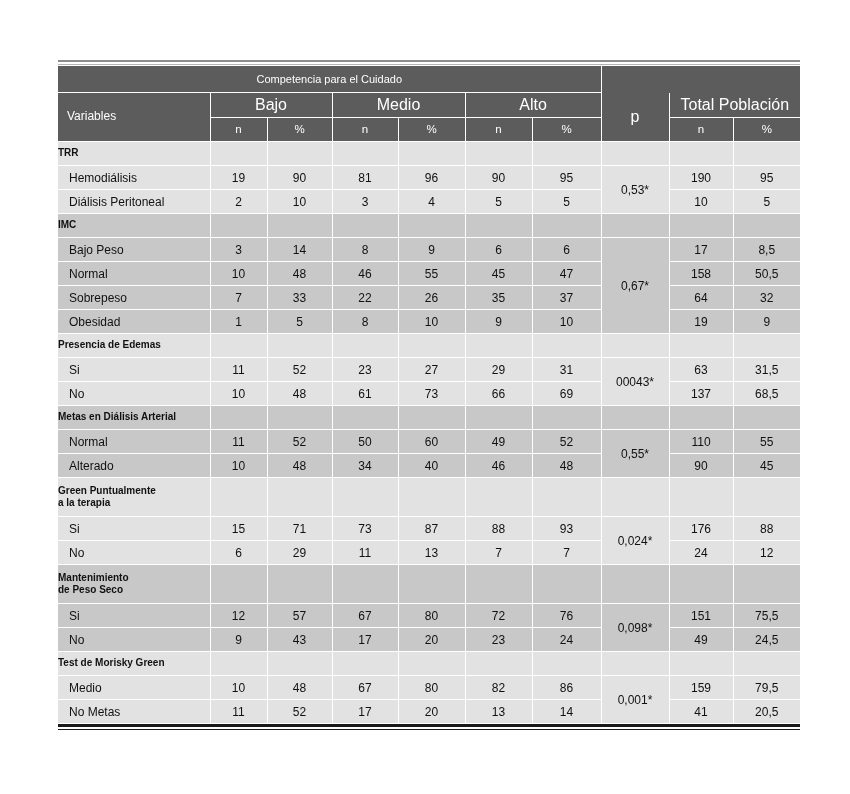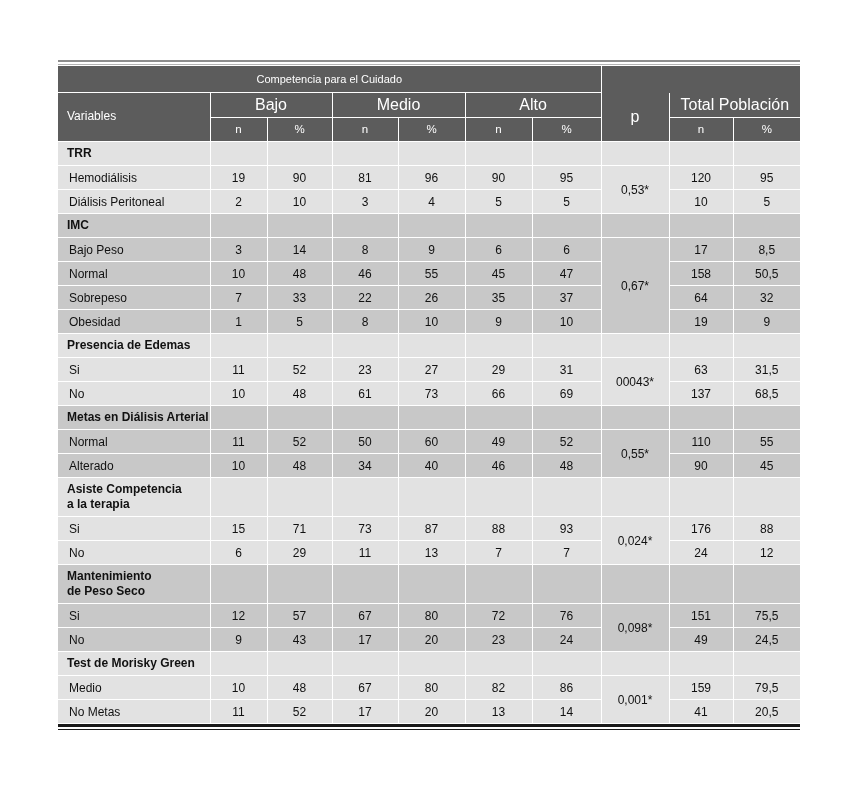--- a/index.html
+++ b/index.html
@@ -102,23 +102,22 @@
     font-size: 12px;
     color: #111111;
   }
   tbody td.label {
     text-align: left;
     padding-left: 11px;
     font-size: 12px;
   }
   tbody td.section {
     text-align: left;
-    padding-left: 9px;
     font-weight: bold;
-    font-size: 12px;
+    font-size: 10px;
     line-height: 1.25;
   }
   tbody td.pcol {
     font-size: 12px;
     border-bottom: 1px solid #ffffff;
   }
   tbody td.blank { }
   tbody td.last { border-right: none; }
 
   .two-line { display: block; }
@@ -186,21 +185,21 @@
         </tr>
         <tr class="band-a">
           <td class="label">Hemodiálisis</td>
           <td>19</td>
           <td>90</td>
           <td>81</td>
           <td>96</td>
           <td>90</td>
           <td>95</td>
           <td class="pcol" rowspan="2">0,53*</td>
-          <td>120</td>
+          <td>190</td>
           <td class="last">95</td>
         </tr>
         <tr class="band-a">
           <td class="label">Diálisis Peritoneal</td>
           <td>2</td>
           <td>10</td>
           <td>3</td>
           <td>4</td>
           <td>5</td>
           <td>5</td>
@@ -329,21 +328,21 @@
           <td>48</td>
           <td>34</td>
           <td>40</td>
           <td>46</td>
           <td>48</td>
           <td>90</td>
           <td class="last">45</td>
         </tr>
         <tr class="band-a">
           <td class="section" style="height:38px;">
-            <span class="two-line">Asiste Competencia</span>
+            <span class="two-line">Green Puntualmente</span>
             <span class="two-line l2">a la terapia</span>
           </td>
           <td class="blank" style="height:38px;"></td>
           <td class="blank" style="height:38px;"></td>
           <td class="blank" style="height:38px;"></td>
           <td class="blank" style="height:38px;"></td>
           <td class="blank" style="height:38px;"></td>
           <td class="blank" style="height:38px;"></td>
           <td class="blank" style="height:38px;"></td>
           <td class="blank" style="height:38px;"></td>

